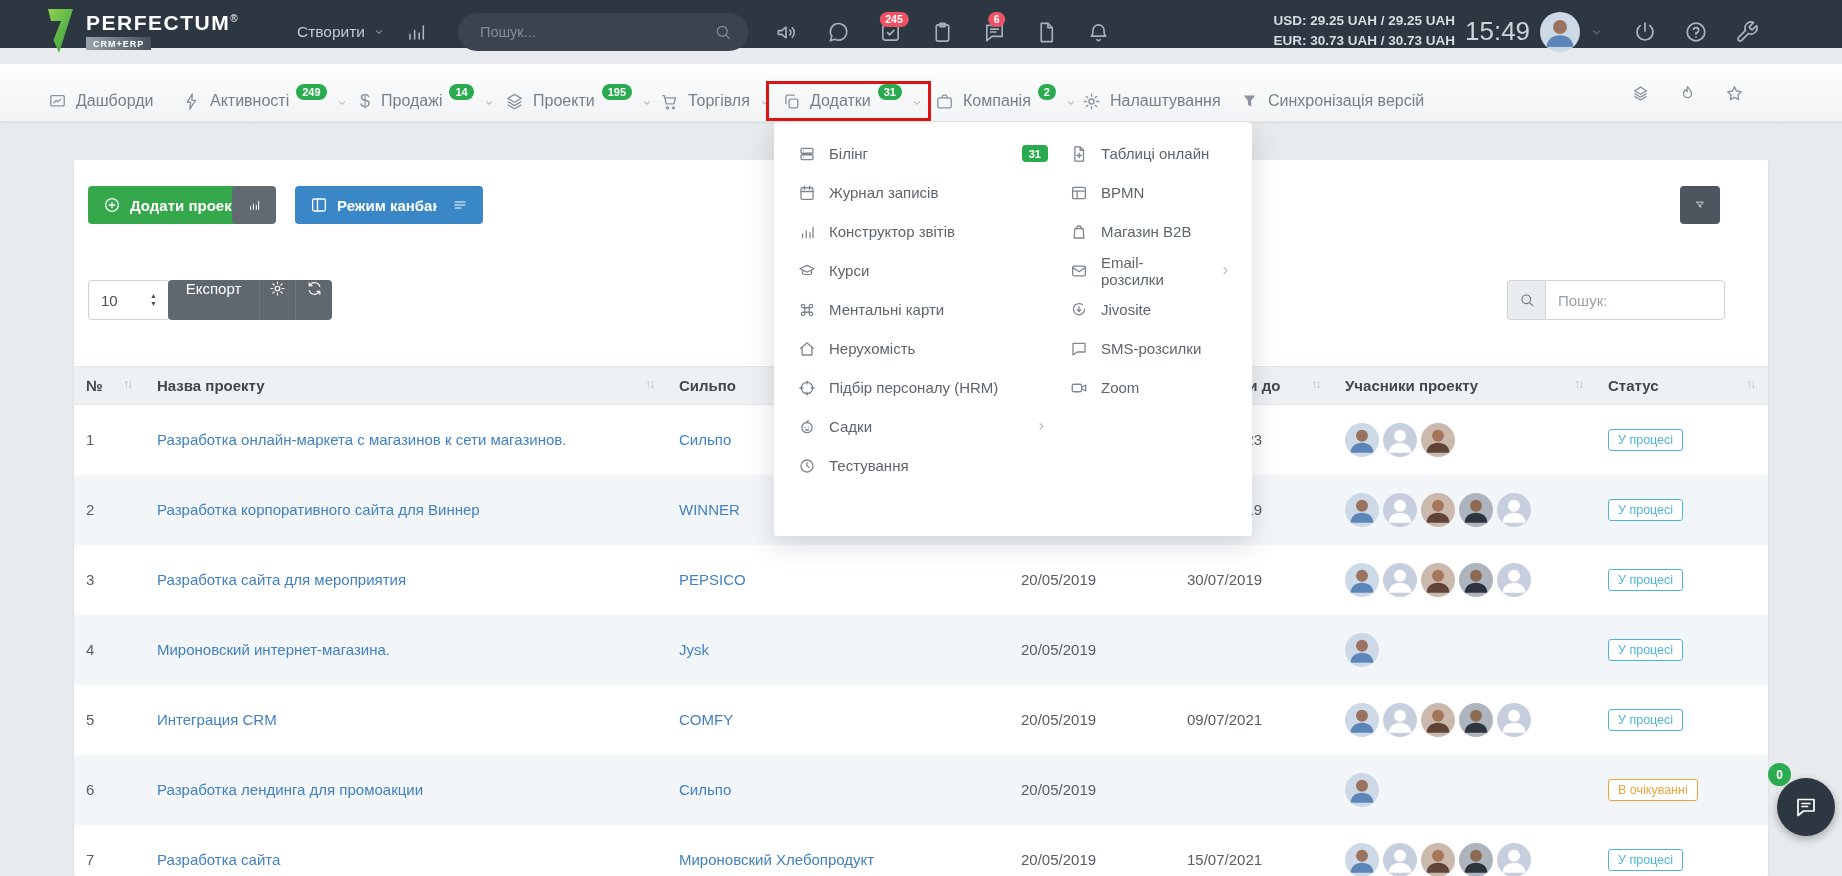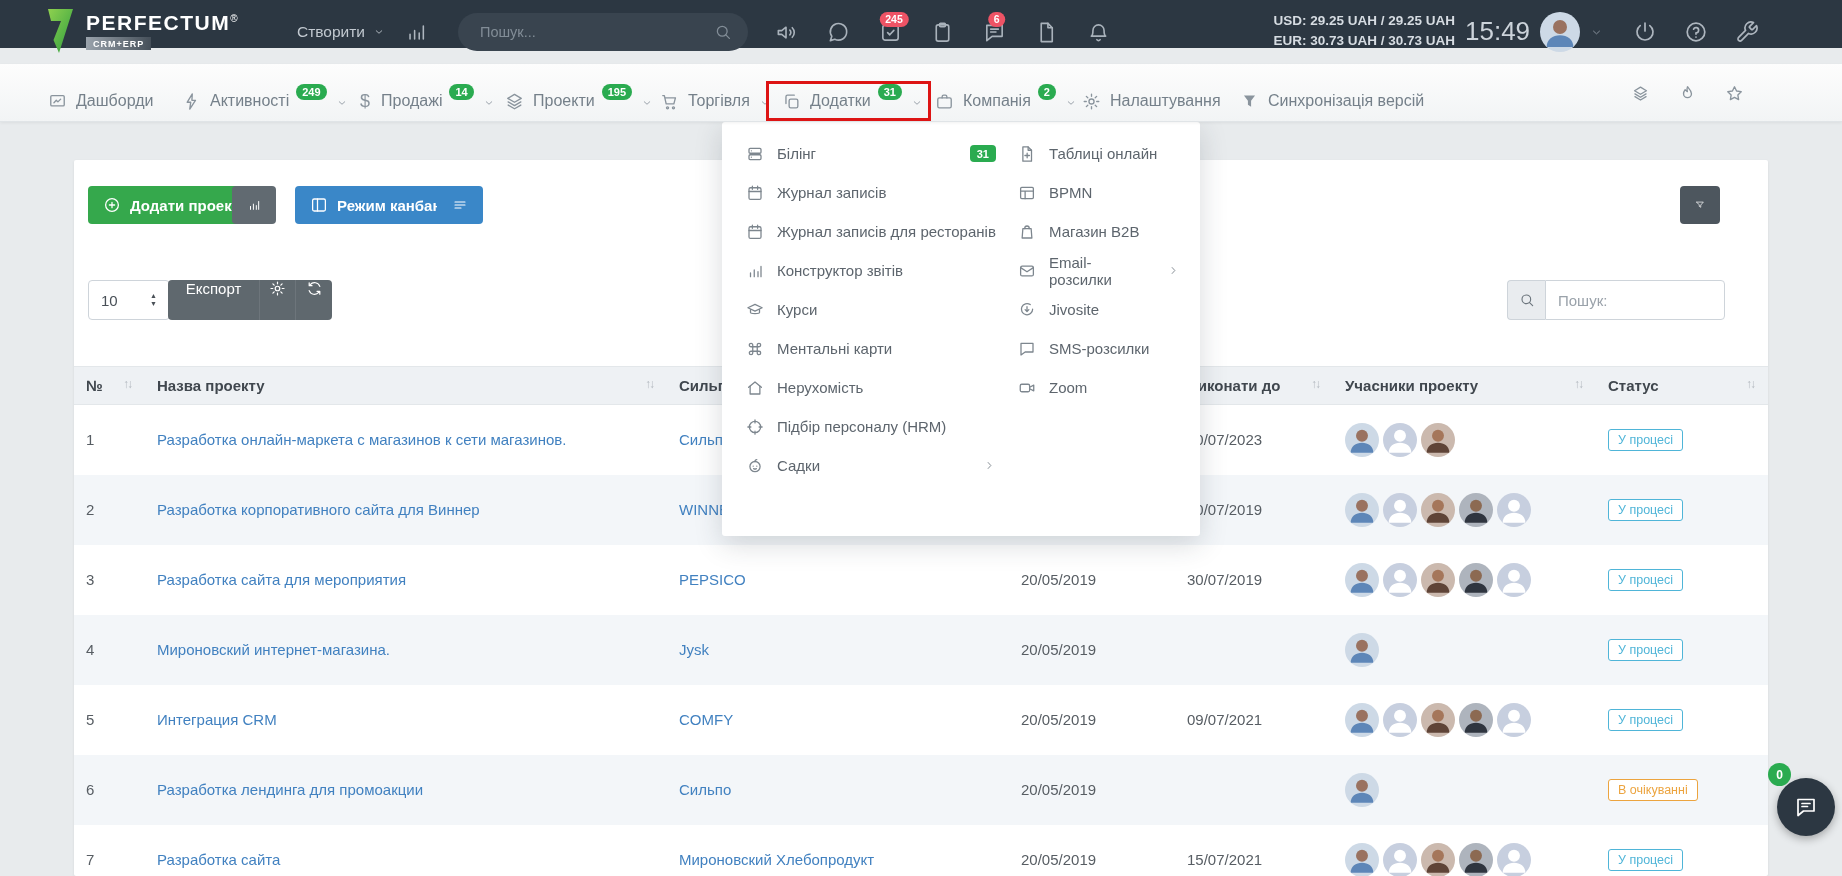--- a/index.html
+++ b/index.html
@@ -42,21 +42,21 @@
   .nav-item .ic { width:19px; height:19px; color:#8a949d; flex:none; }
   .nav-badge { background:#2aab50; color:#fff; font-size:11px; font-weight:bold; border-radius:8px;
                padding:2px 6px; transform:translateY(-9px); margin-left:-2px; }
   .nav-chev { width:12px; height:12px; color:#99a1a9; transform:translateY(2px); }
   .red-frame { position:absolute; left:-16px; right:-8px; top:9px; bottom:9px; border:3px solid #dd1414; z-index:65; pointer-events:none; }
   #nav-right { position:absolute; right:98px; top:0; height:58px; display:flex; align-items:center; gap:28px; }
   #nav-right .ic { width:19px; height:19px; color:#8a949d; cursor:pointer; }
   .dollar-glyph { font-size:18px; color:#8a949d; width:14px; text-align:center; }
 
   
-  #dropdown { position:absolute; left:722px; top:122px; width:478px; height:414px; background:#fff; border-radius:3px;
+  #dropdown { position:absolute; left:774px; top:122px; width:478px; height:414px; background:#fff; border-radius:3px;
               box-shadow:0 8px 28px rgba(40,50,60,.18); z-index:50; }
   #dropdown .notch { position:absolute; left:22px; top:-6px; width:13px; height:13px; background:#fff; transform:rotate(45deg); }
   .dd-col { position:absolute; top:12px; display:flex; flex-direction:column; }
   #dd-left { left:24px; width:250px; }
   #dd-right { left:296px; width:162px; }
   .dd-item { height:39px; display:flex; align-items:center; gap:13px; color:#5d656d; font-size:15px; cursor:pointer; }
   .dd-item .ic { width:18px; height:18px; color:#7d868e; flex:none; }
   .dd-badge { margin-left:auto; background:#2aab50; color:#fff; font-size:11px; font-weight:bold; border-radius:4px; padding:2.5px 7px; }
   .dd-chev { margin-left:auto; width:13px; height:13px; color:#9aa2aa; }
 
@@ -407,29 +407,20 @@
             <svg viewBox="0 0 24 24">
               <rect x="4" y="5" width="16" height="15.5" rx="2"></rect>
               <path d="M8.5 3v4M15.5 3v4M4 10h16"></path>
             </svg>
           </span>
           <span>Журнал записів</span>
         </div>
         <div class="dd-item">
           <span class="ic " style="width:18px;height:18px">
             <svg viewBox="0 0 24 24">
-              <rect x="4" y="5" width="16" height="15.5" rx="2"></rect>
-              <path d="M8.5 3v4M15.5 3v4M4 10h16"></path>
-            </svg>
-          </span>
-          <span>Журнал записів для ресторанів</span>
-        </div>
-        <div class="dd-item">
-          <span class="ic " style="width:18px;height:18px">
-            <svg viewBox="0 0 24 24">
               <path d="M6 19.5v-5M11 19.5v-9M16 19.5v-6.5M20 19.5V6"></path>
             </svg>
           </span>
           <span>Конструктор звітів</span>
         </div>
         <div class="dd-item">
           <span class="ic " style="width:18px;height:18px">
             <svg viewBox="0 0 24 24">
               <path d="m2.5 9 9.5-4.5L21.5 9 12 13.5z"></path>
               <path d="M6 11.5v3.8c0 1.9 12 1.9 12 0v-3.8"></path>
@@ -469,20 +460,29 @@
               <circle cx="12" cy="12.8" r="6.8"></circle>
               <path d="M9.6 12.3h.01M14.4 12.3h.01M10.2 15.5c1.2.8 2.4.8 3.6 0M12 6c0-1.6 1-2.6 2.4-2.6"></path>
             </svg>
           </span>
           <span>Садки</span>
           <span class="ic dd-chev" style="width:13px;height:13px">
             <svg viewBox="0 0 24 24">
               <path d="m9.5 6.5 5 5.5-5 5.5"></path>
             </svg>
           </span>
+        </div>
+        <div class="dd-item">
+          <span class="ic " style="width:18px;height:18px">
+            <svg viewBox="0 0 24 24">
+              <circle cx="12" cy="12" r="8"></circle>
+              <path d="M12 7.5V12l3 2"></path>
+            </svg>
+          </span>
+          <span>Тестування</span>
         </div>
       </div>
     <div class="dd-col" id="dd-right">
         <div class="dd-item">
           <span class="ic " style="width:18px;height:18px">
             <svg viewBox="0 0 24 24">
               <path d="M6.5 2.5h7L18 7v14.5H6.5z"></path>
               <path d="M13.5 2.5V7H18M12.2 11v6M9.2 14h6"></path>
             </svg>
           </span>

